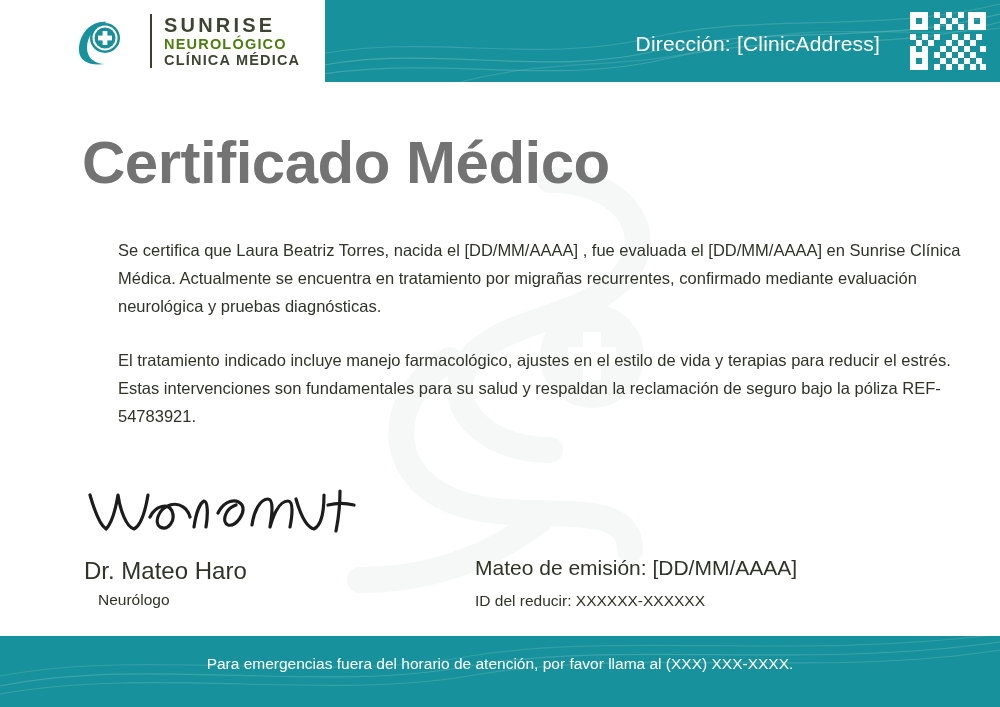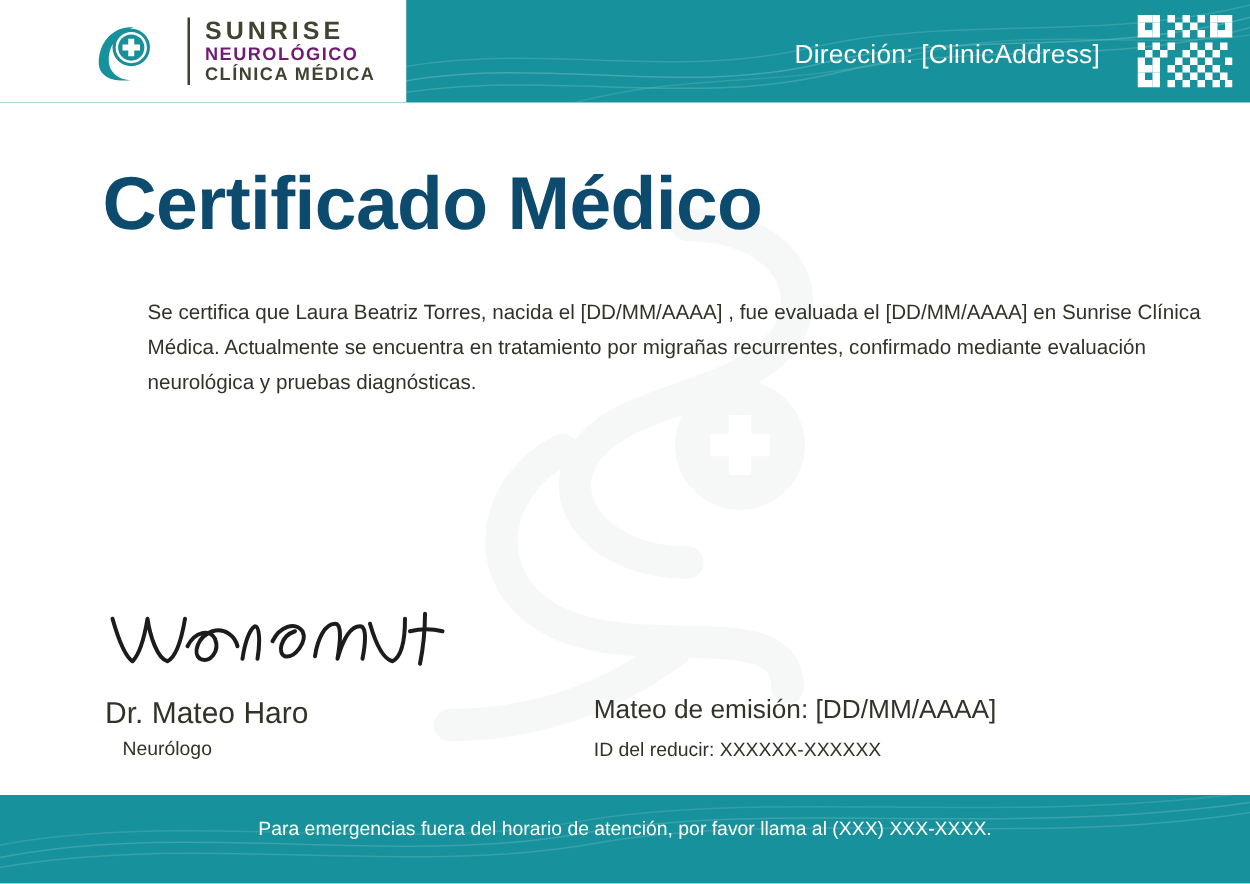--- a/index.html
+++ b/index.html
@@ -44,21 +44,21 @@
     border-left: 2px solid #3c4030;
     padding-left: 12px;
     line-height: 1.12;
   }
   .logo-l1 {
     font-size: 20px; font-weight: bold; letter-spacing: 3.2px;
     color: #3f4431;
   }
   .logo-l2 {
     font-size: 14.5px; font-weight: bold; letter-spacing: 1.2px;
-    color: #701a75;
+    color: #4d7c0f;
   }
   .logo-l3 {
     font-size: 14.5px; font-weight: bold; letter-spacing: 1.2px;
     color: #3f4431;
   }
   .header-address {
     position: absolute; right: 120px; top: 32px;
     color: #ffffff; font-size: 21px; letter-spacing: .2px;
   }
   .qr {
@@ -71,21 +71,21 @@
     position: absolute; left: 300px; top: 150px;
     width: 480px; height: 460px;
     opacity: .5;
     pointer-events: none;
   }
 
   
   .title {
     position: absolute; left: 82px; top: 128px;
     font-size: 60px; font-weight: bold;
-    color: #0c4a6e;
+    color: #737373;
     letter-spacing: -0.5px;
   }
   .para {
     position: absolute; left: 83px;
     width: 845px;
     font-size: 16.5px; line-height: 28px;
     color: #2f3328;
     margin-left: 35px;
   }
   .para-1 { top: 236px; }
@@ -241,20 +241,21 @@
     <g fill="#ffffff">
       <rect x="283" y="182" width="18" height="48"></rect>
       <rect x="268" y="197" width="48" height="18"></rect>
     </g>
   </svg>
 
   <div class="title">Certificado Médico</div>
 
   <div class="para para-1">Se certifica que Laura Beatriz Torres, nacida el [DD/MM/AAAA] , fue evaluada el [DD/MM/AAAA] en Sunrise  Clínica Médica. Actualmente se encuentra en tratamiento por migrañas recurrentes, confirmado mediante evaluación neurológica y pruebas diagnósticas.</div>
 
+  <div class="para para-2">El tratamiento indicado incluye manejo farmacológico, ajustes en el estilo de vida y terapias para reducir el estrés. Estas intervenciones son fundamentales para su salud y respaldan la reclamación de seguro bajo la póliza REF-54783921.</div>
 
   <svg class="signature" viewBox="0 0 280 52">
     <g fill="none" stroke="#1c1c1c" stroke-width="3.2" stroke-linecap="round" stroke-linejoin="round">
       <path d="M6,8 C10,22 16,38 22,42 C28,36 32,20 34,8 C36,22 42,40 50,42 C58,38 62,20 64,8"></path>
       <path d="M66,30 C72,18 84,16 88,24 C92,34 84,44 76,40 C70,36 74,22 86,18 C96,15 104,22 106,30"></path>
       <path d="M110,40 C112,26 116,16 120,14 C124,14 124,28 122,40"></path>
       <path d="M134,26 C140,14 152,10 158,18 C162,26 152,40 144,38 C138,36 140,22 152,18"></path>
       <path d="M168,38 C170,24 176,12 184,12 C190,12 188,28 186,40 C190,26 196,14 204,14 C210,14 208,30 206,40"></path>
       <path d="M212,12 C216,26 222,40 230,42 C238,38 240,22 240,8"></path>
       <path d="M244,18 C252,16 262,16 270,18"></path>

